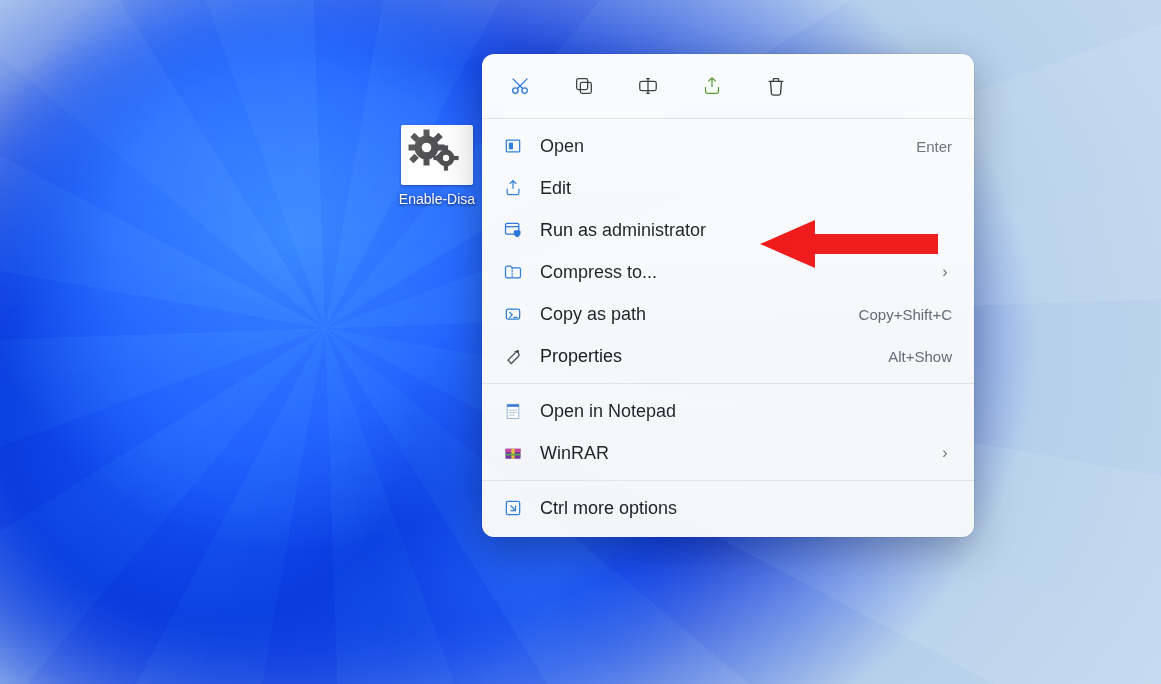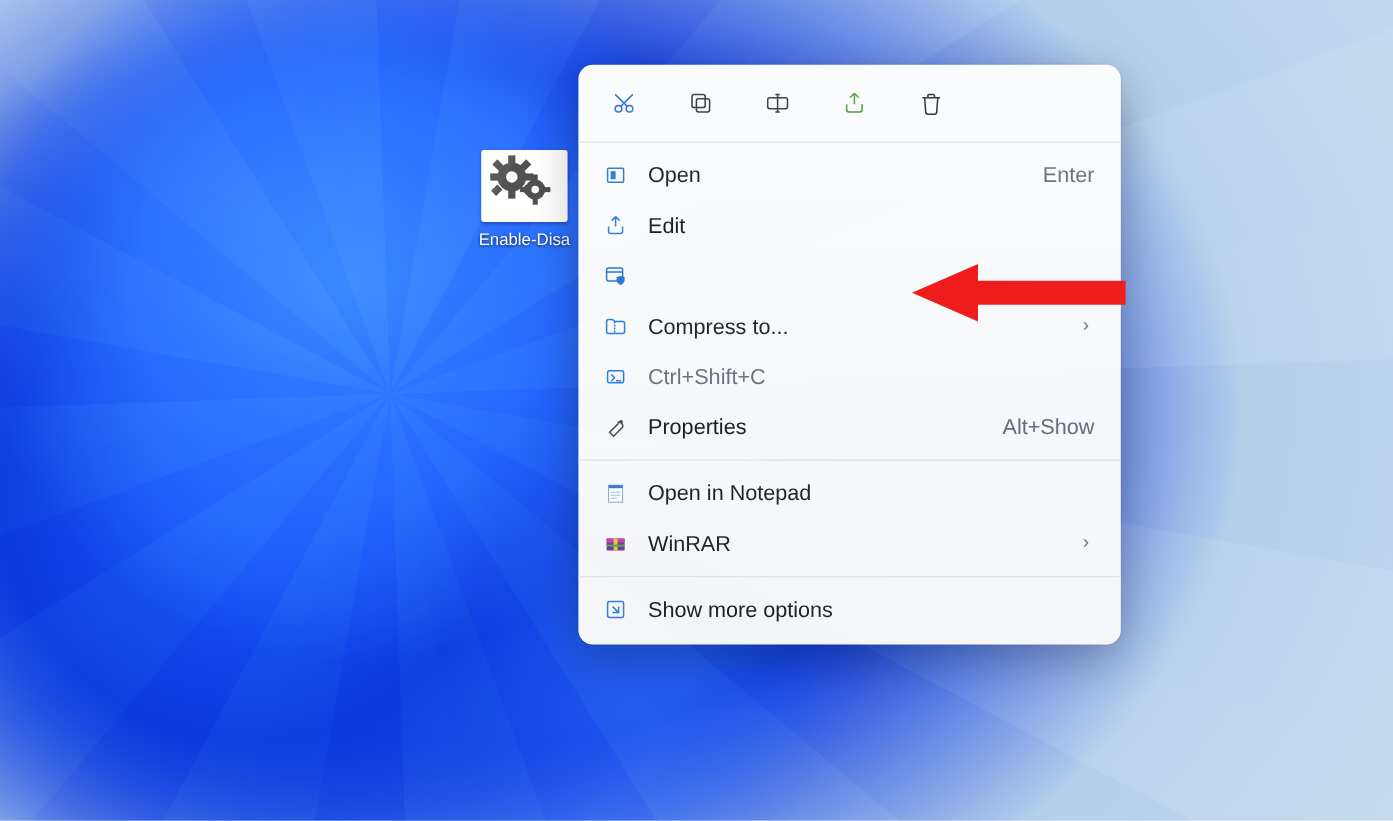--- a/index.html
+++ b/index.html
@@ -24,41 +24,41 @@
     }
 
     
     .desktop-icon { position:absolute; left:394px; top:125px; width:86px; text-align:center; }
     .desktop-icon .tile { width:72px; height:60px; margin:0 auto 6px; background:#fff; border-radius:2px; display:flex; align-items:center; justify-content:center; box-shadow:0 1px 3px rgba(0,0,0,.3); }
     .gear-big, .gear-small { fill:#555; }
     .desktop-icon .label { color:#fff; font-size:14px; text-shadow:0 1px 3px rgba(0,0,0,.7); white-space:nowrap; overflow:hidden; }
 
     
     .context-menu {
-      position:absolute; left:482px; top:54px; width:452px;
+      position:absolute; left:482px; top:54px; width:492px;
       background:linear-gradient(#fafbfc,#f4f6f8);
       border-radius:12px; box-shadow:0 12px 40px rgba(0,0,0,.28), 0 0 0 1px rgba(0,0,0,.05);
       padding-bottom:8px;
     }
     .toolbar { display:flex; gap:28px; padding:14px 20px 10px; }
     .tool-btn { width:36px; height:36px; display:flex; align-items:center; justify-content:center; border-radius:6px; cursor:pointer; }
     .tool-btn svg { width:22px; height:22px; stroke:#3b3f46; fill:none; stroke-width:1.4; }
     .tool-btn.accent1 svg { stroke:#2f7ed8; }
     .tool-btn.accent2 svg { stroke:#5aa23a; }
     .divider { height:1px; background:#e1e4e8; margin:4px 0 6px; }
     .divider.full { margin:6px 0; }
 
     .menu-item {
       display:flex; align-items:center; gap:16px;
       padding:10px 22px 10px 20px; cursor:pointer; color:#1f2328;
     }
     .mi-icon { width:22px; height:22px; display:flex; align-items:center; justify-content:center; flex:0 0 22px; }
     .mi-icon svg { width:20px; height:20px; }
     .mi-label { flex:1; font-size:18px; font-weight:400; }
-    .mi-hint { font-size:18px; color:#6a737d; }
+    .mi-hint { font-size:15px; color:#6a737d; }
     .mi-chevron { width:14px; text-align:center; color:#6a737d; font-size:16px; }
 
     
     .arrow { position:absolute; left:760px; top:214px; width:180px; height:60px; pointer-events:none; }
   </style>
 </head>
 <body>
 
 <div class="desktop">
 
@@ -149,20 +149,21 @@
     </div>
 
     <div class="menu-item">
       <span class="mi-icon">
           <svg viewBox="0 0 24 24">
             <rect x="3" y="4" width="16" height="13" rx="2" fill="none" stroke="#2f7ed8" stroke-width="1.5"></rect>
             <path d="M3 8h16" stroke="#2f7ed8" stroke-width="1.5"></path>
             <path d="M17 12l4 1v3c0 3-4 5-4 5s-4-2-4-5v-3z" fill="#2f7ed8"></path>
           </svg>
         </span>
+      <span class="mi-label">Run as administrator</span>
     </div>
 
 
     <div class="menu-item">
       <span class="mi-icon">
           <svg viewBox="0 0 24 24" fill="none" stroke="#2f7ed8" stroke-width="1.5">
             <path d="M3 7a2 2 0 0 1 2-2h4l2 2h8a2 2 0 0 1 2 2v8a2 2 0 0 1-2 2H5a2 2 0 0 1-2-2z"></path>
             <path d="M11 7v12" stroke-dasharray="2 1"></path>
           </svg>
         </span>
@@ -170,21 +171,22 @@
       <span class="mi-chevron">›</span>
     </div>
 
     <div class="menu-item">
       <span class="mi-icon">
           <svg viewBox="0 0 24 24" fill="none" stroke="#2f7ed8" stroke-width="1.5">
             <rect x="4" y="6" width="16" height="12" rx="2"></rect>
             <path d="M8 10l3 3-3 3M13 16h4" stroke-linecap="round"></path>
           </svg>
         </span>
-      <span class="mi-hint">Ctrl+Shift+C</span>
+      <span class="mi-label">Copy as path</span>
+      <span class="mi-hint">Copy+Shift+C</span>
     </div>
 
     <div class="menu-item">
       <span class="mi-icon">
           <svg viewBox="0 0 24 24" fill="none" stroke="#475058" stroke-width="1.5">
             <path d="M14 7a4 4 0 0 1 5 5l-9 9-4-4 9-9"></path>
             <circle cx="17.5" cy="6.5" r="1" fill="#475058"></circle>
           </svg>
         </span>
       <span class="mi-label">Properties</span>
@@ -219,21 +221,21 @@
 
     <div class="divider full"></div>
 
     <div class="menu-item">
       <span class="mi-icon">
           <svg viewBox="0 0 24 24" fill="none" stroke="#2f7ed8" stroke-width="1.5">
             <rect x="4" y="4" width="16" height="16" rx="2"></rect>
             <path d="M9 9l6 6M15 9v6h-6" fill="none"></path>
           </svg>
         </span>
-      <span class="mi-label">Show more options</span>
+      <span class="mi-label">Ctrl more options</span>
     </div>
 
   </div>
 
   <svg class="arrow" viewBox="0 0 180 60">
     <polygon points="0,30 55,6 55,20 178,20 178,40 55,40 55,54" fill="#ef1a1a"></polygon>
   </svg>
 
 </div>
 

